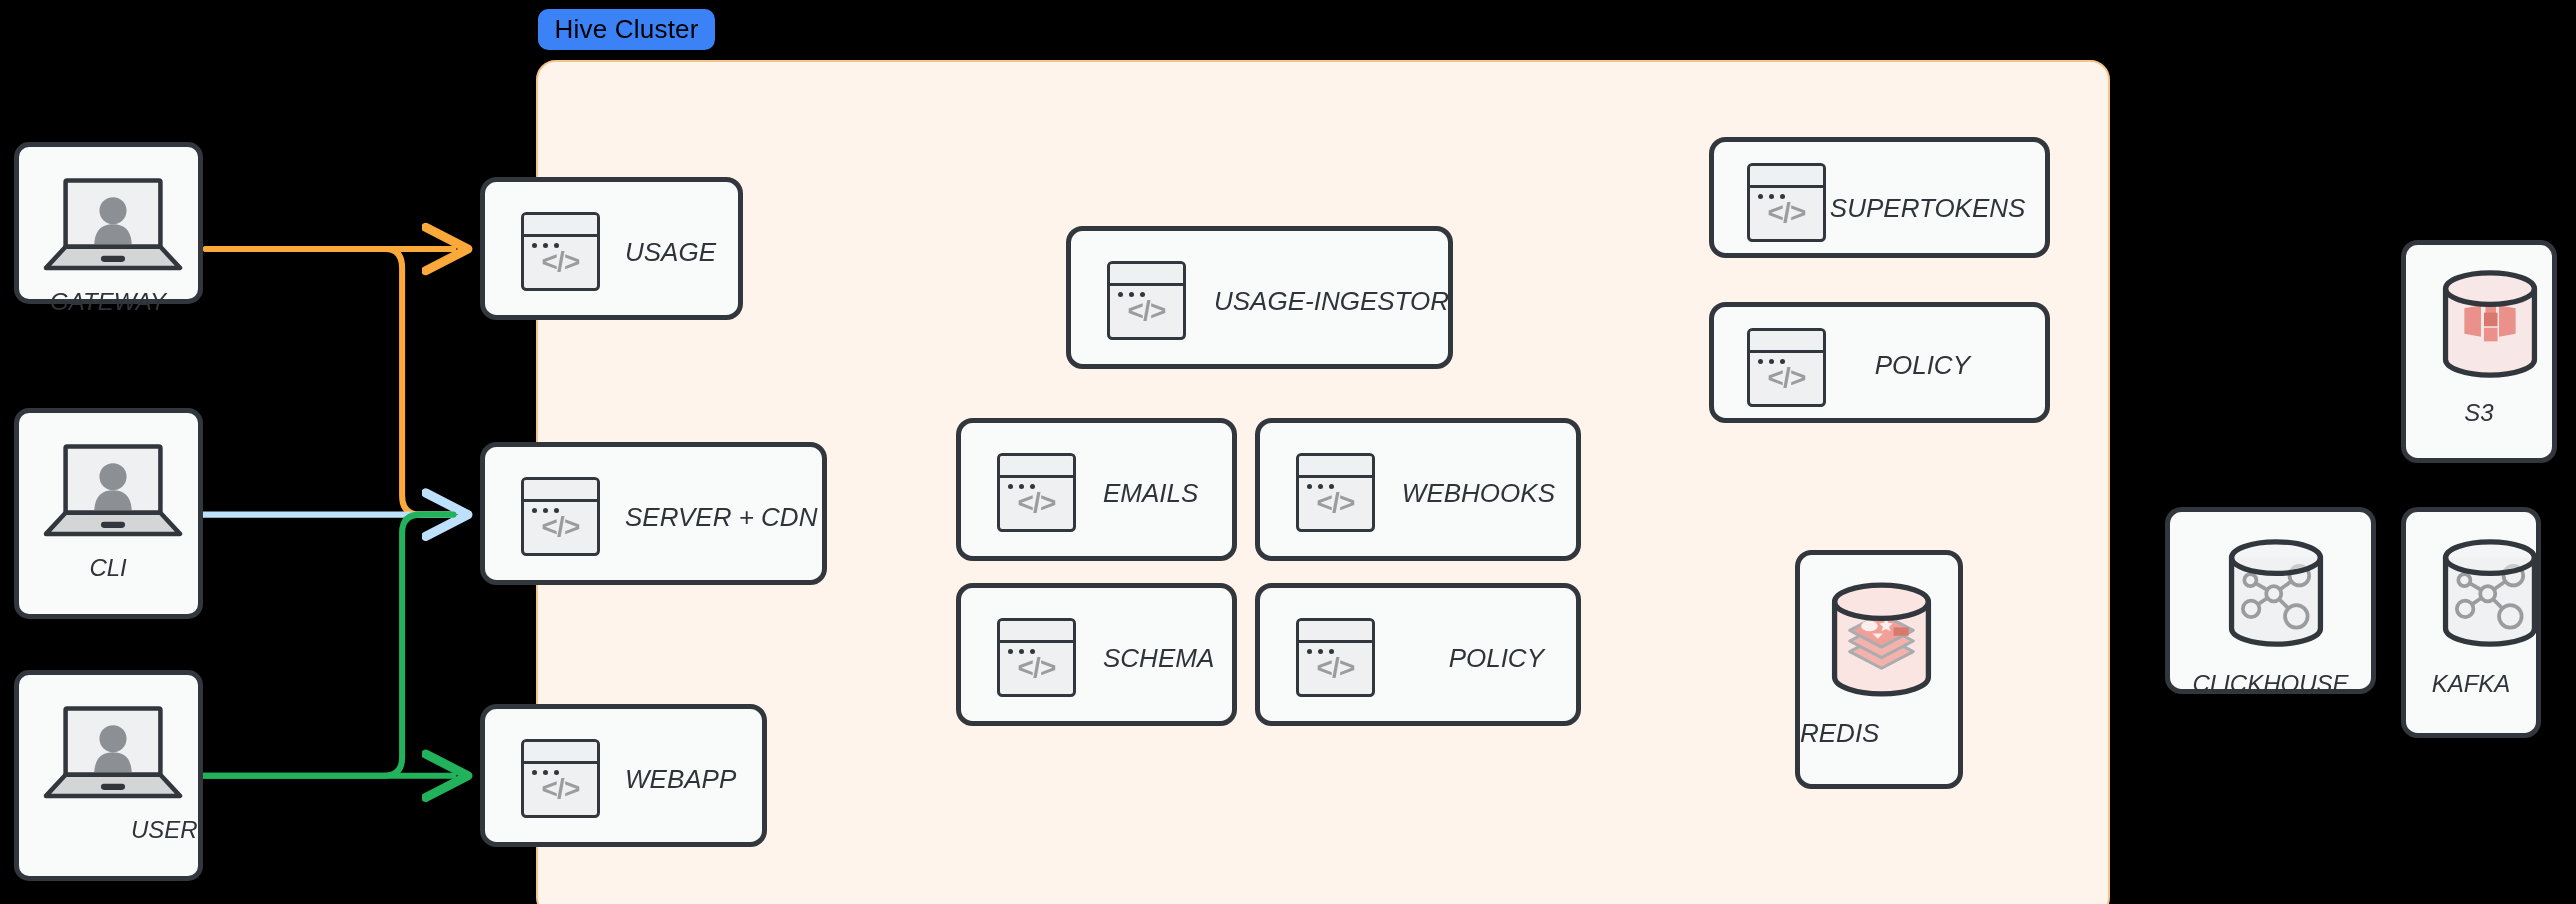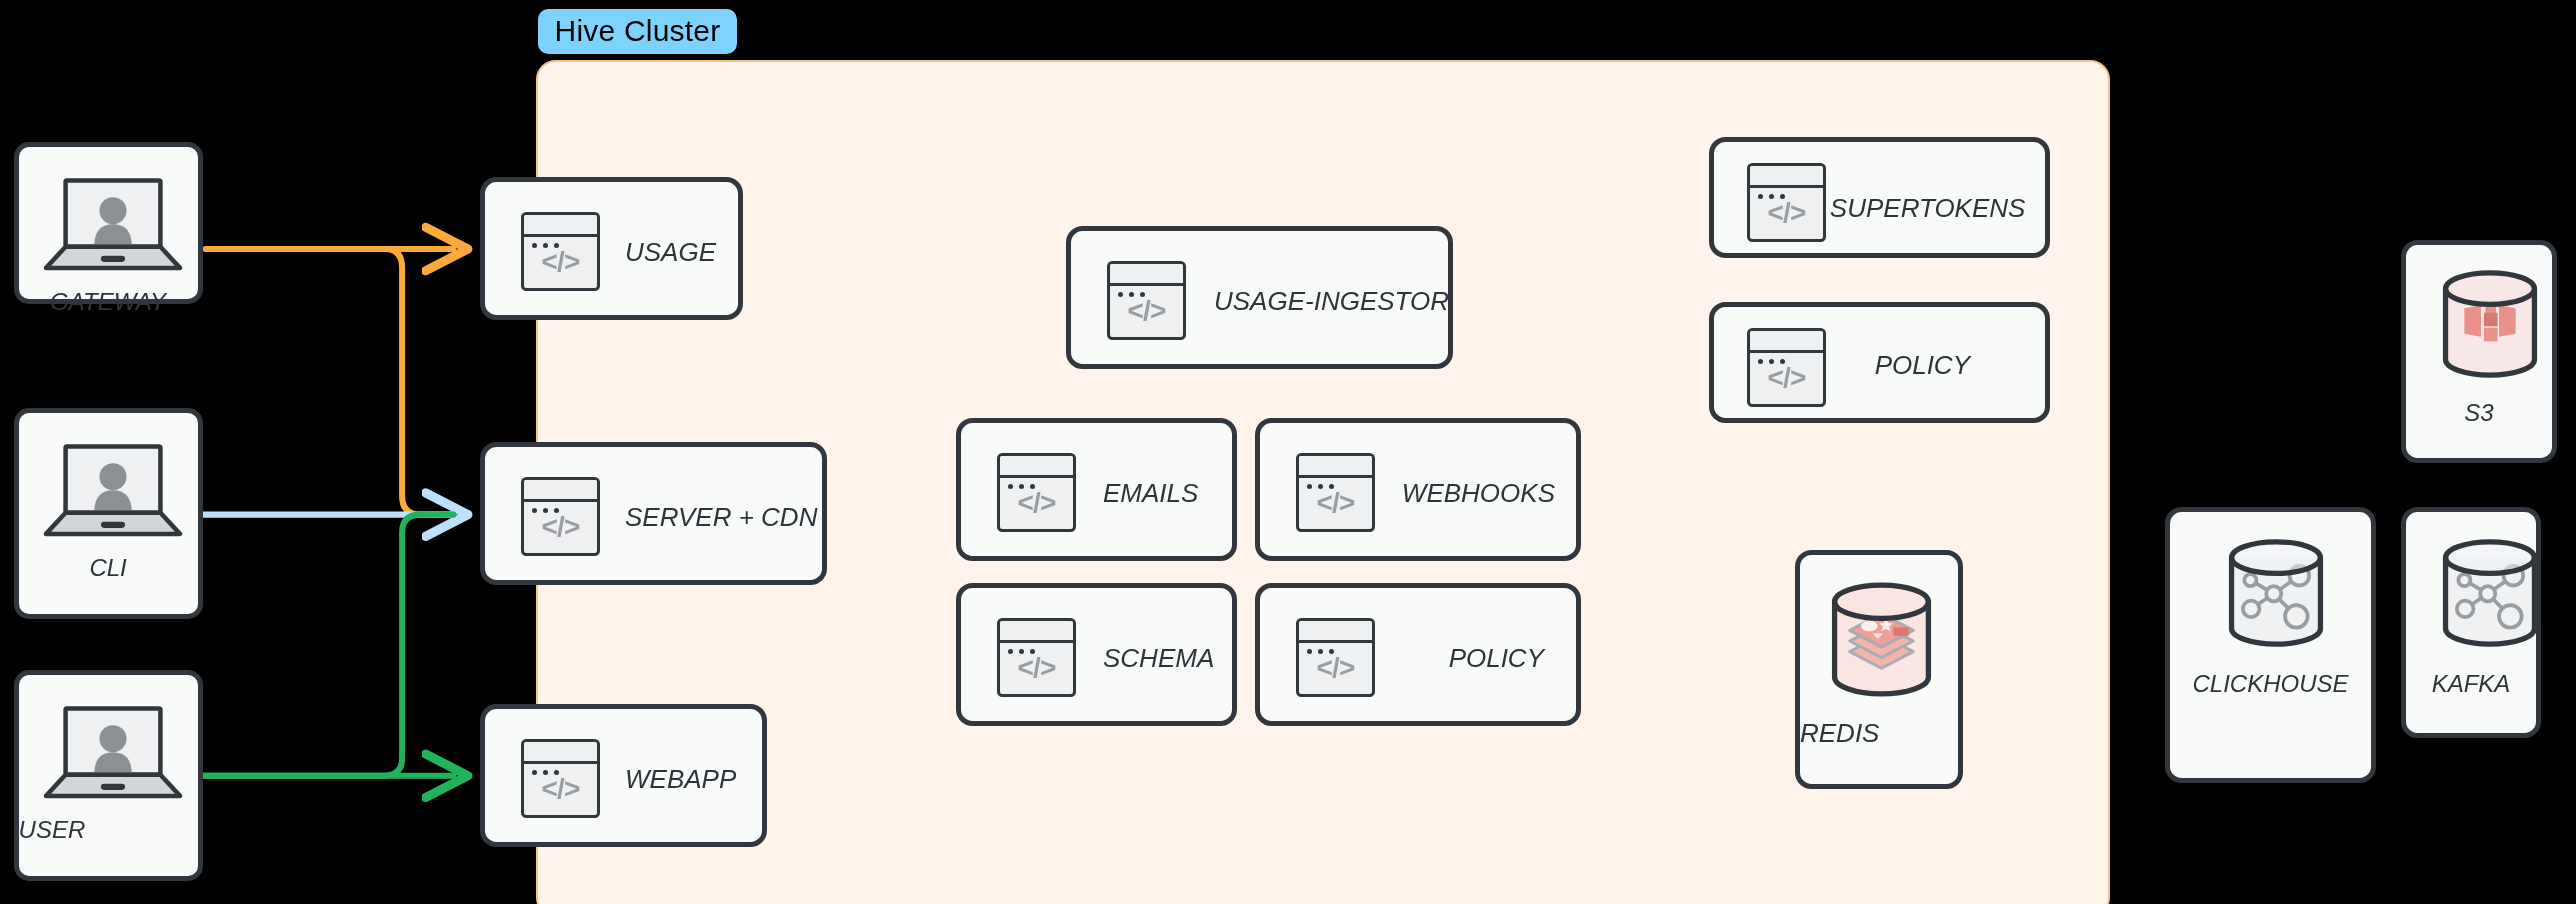--- a/index.html
+++ b/index.html
@@ -9,22 +9,22 @@
   }
   #stage{position:absolute;inset:0;width:2576px;height:904px;background:#000;}
 
   
   #cluster-panel{
     position:absolute;left:536px;top:60px;width:1570px;height:853px;
     background:#FEF4EB;border:2.3px solid #F5C48A;border-radius:19.6px;
   }
   #cluster-badge{
     position:absolute;left:538px;top:9px;
-    background:#7dd3fc;color:#000;border-radius:10.6px;
-    padding:6.8px 16.6px 8.3px 16.6px;font-size:30px;line-height:1;
+    background:#3b82f6;color:#000;border-radius:10.6px;
+    padding:6.8px 16.6px 8.3px 16.6px;font-size:26px;line-height:1;
     letter-spacing:0.2px;white-space:nowrap;
   }
 
   
   .node{
     position:absolute;background:#F9FAFA;
     border:5.3px solid #32373D;border-radius:16.6px;
     box-sizing:border-box;
   }
   .node.client{border-radius:15px;}
@@ -133,21 +133,21 @@
     <div class="laptop" style="left:24px;top:29px;width:140px;height:98px;">
       <svg viewBox="0 0 186 130" width="140" height="98" xmlns="http://www.w3.org/2000/svg">
         <rect x="30" y="6" width="126" height="88" rx="2" fill="#EFF0F1" stroke="#32373D" stroke-width="6"></rect>
         <circle cx="93" cy="46" r="18" fill="#8C9094"></circle>
         <path d="M68,94 C68,72 78,64 93,64 C108,64 118,72 118,94 Z" fill="#8C9094"></path>
         <path d="M30,94 L156,94 L182,122 L4,122 Z" fill="#D3D5D7" stroke="#32373D" stroke-width="6" stroke-linejoin="round"></path>
         <line x1="30" y1="94" x2="156" y2="94" stroke="#32373D" stroke-width="4" stroke-dasharray="7 6"></line>
         <rect x="77" y="106" width="32" height="8" rx="4" fill="#32373D"></rect>
       </svg>
     </div>
-    <div class="node-label" style="left:0;right:0;top:143px;text-align:left;font-size:24px;">USER</div>
+    <div class="node-label" style="left:0;right:0;top:143px;text-align:right;font-size:24px;">USER</div>
   </div>
 
   <div class="node svc" style="left:480px;top:177px;width:263px;height:143px;">
     <div class="win-icon" style="left:36px;top:30px;width:79px;height:79px;">
       <div class="frame">
         <div class="bar"></div>
         <span class="dot d1"></span>
           <span class="dot d2"></span>
           <span class="dot d3"></span>
         <div class="code" style="font-size:28px;">&lt;/&gt;</div>
@@ -310,21 +310,21 @@
           <path d="M-6,-34 L1,-38 L8,-34 L1,-30 Z" fill="#D9786E"></path>
         </g>
         <path d="M14,26 A59,21 0 0 1 132,26 A59,21 0 0 1 14,26 Z" fill="#F7E7E6"></path>
         <ellipse cx="73" cy="26" rx="59" ry="21" fill="none" stroke="#32373D" stroke-width="7"></ellipse>
         <path d="M14,26 L14,120 A59,21 0 0 0 132,120 L132,26" fill="none" stroke="#32373D" stroke-width="7" stroke-linecap="round"></path>
       </svg>
     </div>
     <div class="node-label" style="left:0;right:0;top:156px;text-align:center;font-size:24px;">S3</div>
   </div>
 
-  <div class="node" style="left:2165px;top:507px;width:211px;height:276px;">
+  <div class="node" style="left:2165px;top:507px;width:211px;height:187px;">
     <div class="cyl" style="left:51px;top:26px;width:110px;height:110px;">
       <svg viewBox="0 0 146 146" width="110" height="110" xmlns="http://www.w3.org/2000/svg">
         <path d="M14,26 L14,120 A59,21 0 0 0 132,120 L132,26 Z" fill="#F0F1F2"></path>
         <path d="M14,120 A59,21 0 0 0 132,120" fill="none" stroke="#C9CBCD" stroke-width="5" stroke-dasharray="6 7" stroke-linecap="round"></path>
         <g stroke="#9A9DA0" stroke-width="5" fill="none">
           <line x1="39" y1="56" x2="70" y2="74"></line>
           <line x1="70" y1="74" x2="104" y2="50"></line>
           <line x1="70" y1="74" x2="40" y2="94"></line>
           <line x1="70" y1="74" x2="100" y2="104"></line>
         </g>

